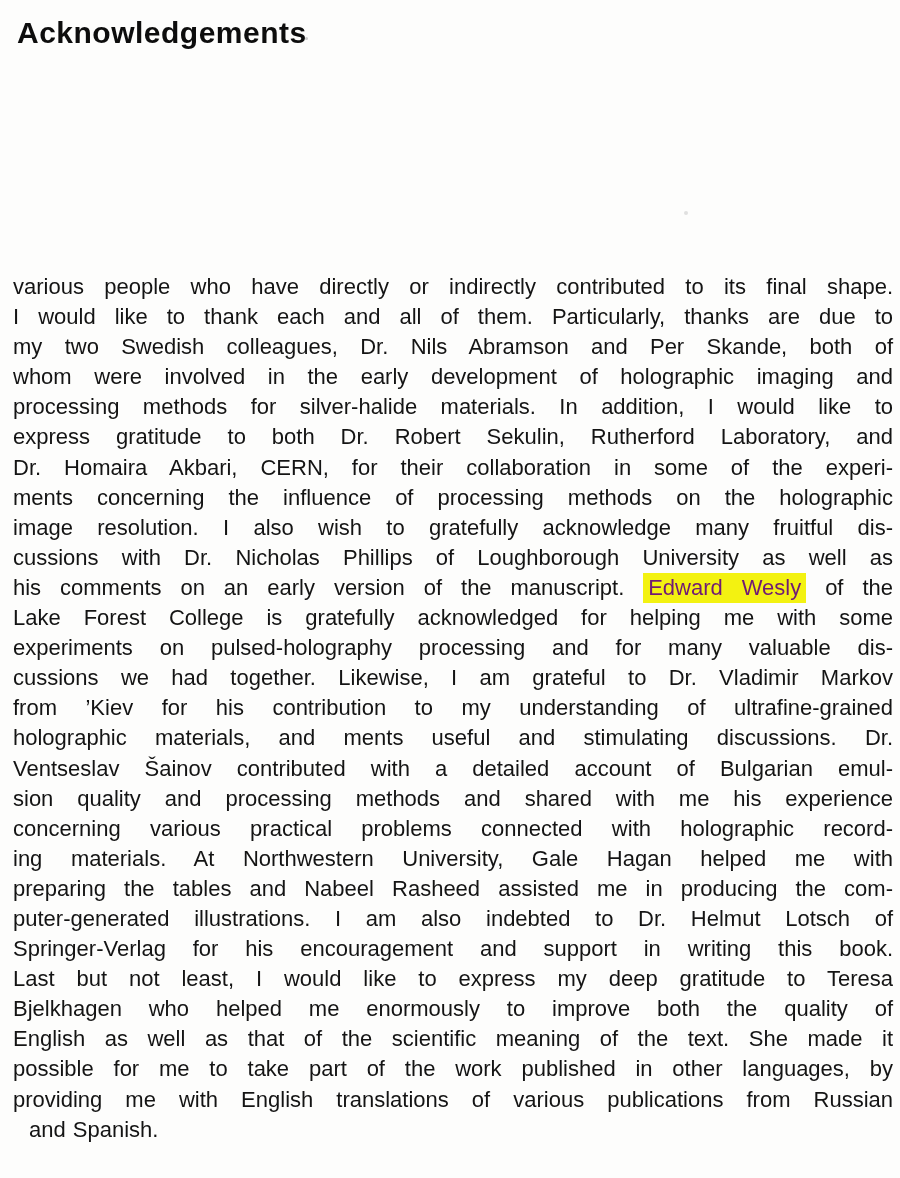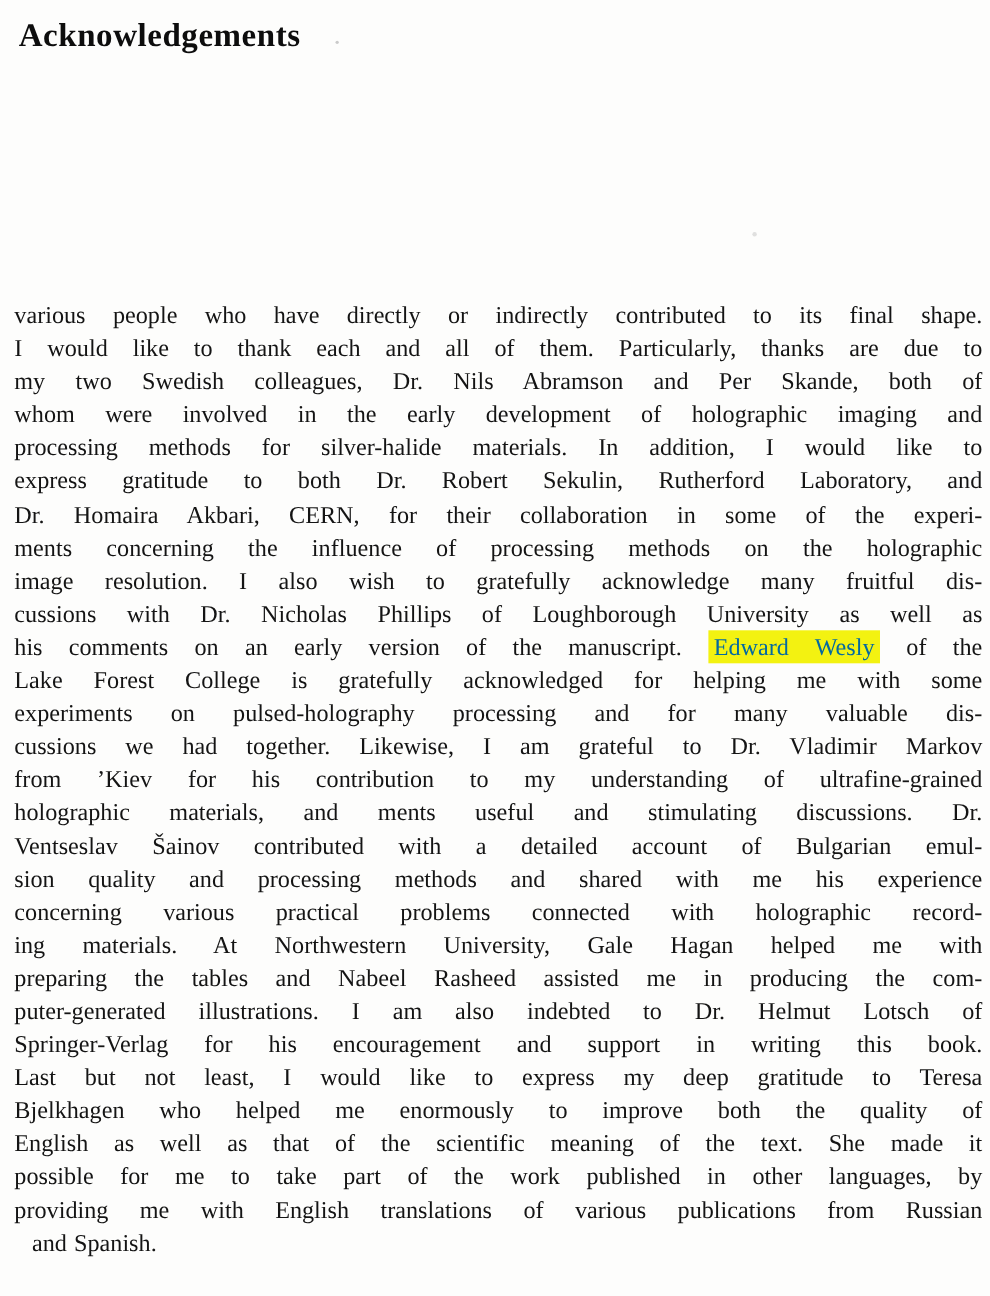--- a/index.html
+++ b/index.html
@@ -9,21 +9,21 @@
     height: 1178px;
     background: #fdfdfc;
     overflow: hidden;
   }
   #page {
     position: relative;
     width: 900px;
     height: 1178px;
     background: #fdfdfc;
     color: #151515;
-    font-family: Liberation Serif, serif;
+    font-family: Liberation Sans, sans-serif;
   }
   #page-title {
     position: absolute;
     top: -4px;
     left: 17px;
     font-size: 30px;
     font-weight: 700;
     letter-spacing: 0.5px;
     color: #0d0d0d;
   }
@@ -42,21 +42,21 @@
     text-justify: inter-word;
     white-space: normal;
     word-spacing: 1px;
   }
   .line.last {
     text-align-last: left;
     margin-left: 16px;
   }
   mark.hl {
     background: #f3f211;
-    color: #0369a1;
+    color: #701a75;
     padding: 2px 5px 3px 5px;
   }
   .artifact {
     position: absolute;
     background: #a9a9a9;
     opacity: 0.6;
     border-radius: 50%;
   }
   #artifact-1 { left: 305px; top: 37px; width: 3px; height: 3px; }
   #artifact-2 { left: 684px; top: 211px; width: 4px; height: 4px; opacity: 0.35; }

